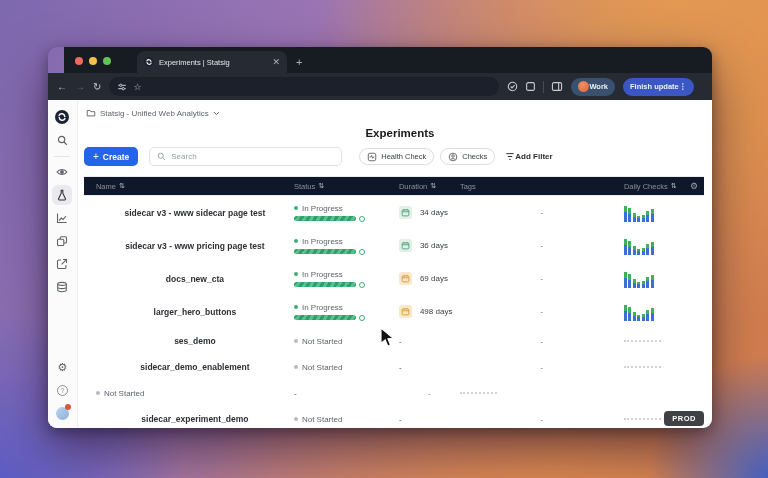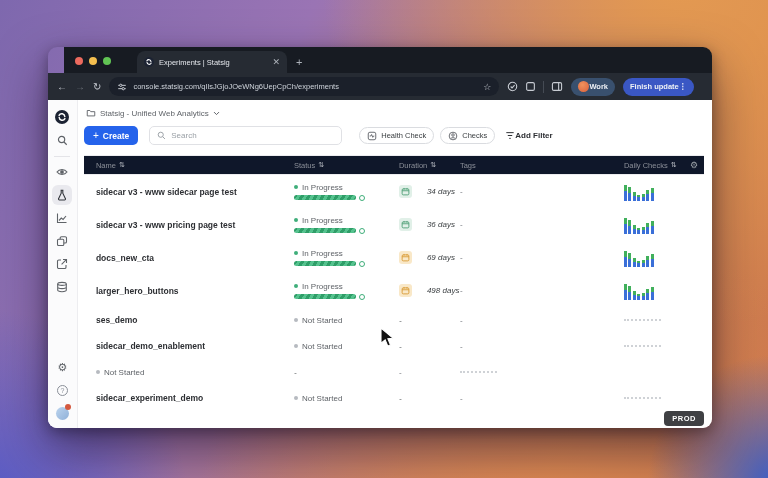--- a/index.html
+++ b/index.html
@@ -54,21 +54,21 @@
   .sb-ic.active { background:#e9e9ee; color:#31343a; }
   .sb-div { width:16px; height:1px; background:#e4e4e8; margin:3px 0 5px; }
   .sb-bottom { margin-top:auto; display:flex; flex-direction:column; align-items:center; }
   .helpq { width:11px; height:11px; border:1px solid #8a8f98; border-radius:50%;
     font-size:7px; color:#8a8f98; display:flex; align-items:center; justify-content:center; }
   .avatar { position:relative; width:13px; height:13px; border-radius:50%;
     background:linear-gradient(135deg,#bcd4ee,#8fb0d8); margin-top:4px; }
   .avatar .ndot { position:absolute; right:-2px; top:-3px; width:6px; height:6px;
     border-radius:50%; background:#d4593f; }
 
-  .main { flex:1; padding:6px 8px 0 6px; position:relative; font-size:8px; color:#3c4043; }
+  .main { flex:1; padding:6px 8px 0 6px; position:relative; font-size:8px; color:#3c4043;text-align:center; }
   .crumb { display:flex; align-items:center; gap:4px; margin:2px 0 0 2px; color:#5f6368; }
   .crumb span { font-size:8px; }
   .page-title { font-size:11.5px; font-weight:bold; color:#17181c; margin:9px 0 0 12px; }
 
   .controls { display:flex; align-items:center; margin-top:8px; }
   .btn-create { height:19px; background:#2563eb; color:#fff; border-radius:5px;
     display:flex; align-items:center; gap:4px; padding:0 9px; font-size:8.5px; font-weight:bold; }
   .btn-create .plus { font-size:10px; font-weight:normal; }
   .searchbox { width:193px; height:19px; border:1px solid #e0e1e5; border-radius:5px;
     display:flex; align-items:center; gap:5px; padding:0 7px; margin-left:11px; color:#9aa0a6; }
@@ -91,21 +91,21 @@
   .trow { height:33px; }
   .trow.small { height:26px; }
   .cell.name { font-size:8.5px; font-weight:bold; color:#2d2f33; white-space:nowrap; overflow:hidden; }
   .st-line { display:flex; align-items:center; gap:4px; font-size:8px; color:#5f6368; }
   .dot { width:4px; height:4px; border-radius:50%; background:#b6bac0; }
   .in_progress .dot { background:#3fae7a; }
   .st-prog { display:flex; align-items:center; gap:3px; margin-top:3px; }
   .pbar { width:62px; height:5px; border-radius:2.5px;
     background:repeating-linear-gradient(120deg,#2f9e68 0 3px,#55c28e 3px 6px); }
   .pcirc { width:6px; height:6px; border:1.4px solid #3fae7a; border-radius:50%; }
-  .cell.dur { display:flex; align-items:center; gap:15px; font-size:8px; color:#3c4043;font-style:italic; }
+  .cell.dur { display:flex; align-items:center; gap:8px; font-size:8px; color:#3c4043; }
   .dicon { width:13px; height:13px; border-radius:3px; display:flex; align-items:center; justify-content:center; }
   .dicon.green { background:#e1f0e8; color:#4f9f76; }
   .dicon.orange { background:#f9e8c8; color:#d99a33; }
   .cell.tags { font-size:8px; color:#6f737a; }
   .spark { display:flex; align-items:flex-end; gap:1.5px; height:18px; }
   .sbar { width:3px; display:flex; flex-direction:column; }
   .sbar .g { background:#41b05c; } .sbar .b { background:#3a6fd8; }
   .spark.dotted { width:37px; height:0; border-top:2px dotted #cfd2d6; align-self:center; }
 
   .prod-badge { position:absolute; right:8px; bottom:2px; background:#3f4043; color:#fff;
@@ -140,21 +140,20 @@
     <div class="toolbar">
       <span class="navic">←</span>
       <span class="navic dim">→</span>
       <span class="navic">↻</span>
       <div class="urlbar">
         <svg class="ic" width="10" height="10" viewBox="0 0 12 12" stroke="#c8ccd3" stroke-width="1.2" fill="none">
             <path d="M1.5 4h9M1.5 8h9"></path>
             <circle cx="4.5" cy="4" r="1.4" fill="#1b202a"></circle>
             <circle cx="7.5" cy="8" r="1.4" fill="#1b202a"></circle>
           </svg>
-        <span class="url-text">console.statsig.com/qIlsJGjoJOeWNg6UepCpCh/experiments</span>
         <span class="star">☆</span>
       </div>
       <div class="extgrp">
         <svg class="ic" width="11" height="11" viewBox="0 0 12 12" stroke="#c8ccd3" stroke-width="1.2" fill="none">
             <circle cx="6" cy="6" r="4.6"></circle>
             <path d="M4 6l1.5 1.5L8.3 4.6"></path>
           </svg>
         <svg class="ic" width="11" height="11" viewBox="0 0 12 12" stroke="#c8ccd3" stroke-width="1.2" fill="none">
             <rect x="1.8" y="1.8" width="8.4" height="8.4" rx="1.6"></rect>
           </svg>
@@ -237,20 +236,21 @@
       <div class="main">
         <div class="crumb">
           <svg class="ic" width="10" height="10" viewBox="0 0 12 12" stroke="#5f6368" stroke-width="1.1" fill="none">
               <path d="M1.5 3h3.2l1 1.4h4.8v5.1H1.5z"></path>
             </svg>
           <span>Statsig - Unified Web Analytics</span>
           <svg class="ic" width="7" height="5" viewBox="0 0 8 6" stroke="#5f6368" stroke-width="1.2" fill="none">
               <path d="M1 1.3l3 3 3-3"></path>
             </svg>
         </div>
+        <div class="page-title">Experiments</div>
 
         <div class="controls">
           <div class="btn-create">
             <span class="plus">+</span>
             <span>Create</span>
           </div>
           <div class="searchbox">
             <svg class="ic" width="9" height="9" viewBox="0 0 12 12" stroke="#9aa0a6" stroke-width="1.3" fill="none">
                 <circle cx="5" cy="5" r="3.4"></circle>
                 <path d="M7.6 7.6l3 3"></path>

